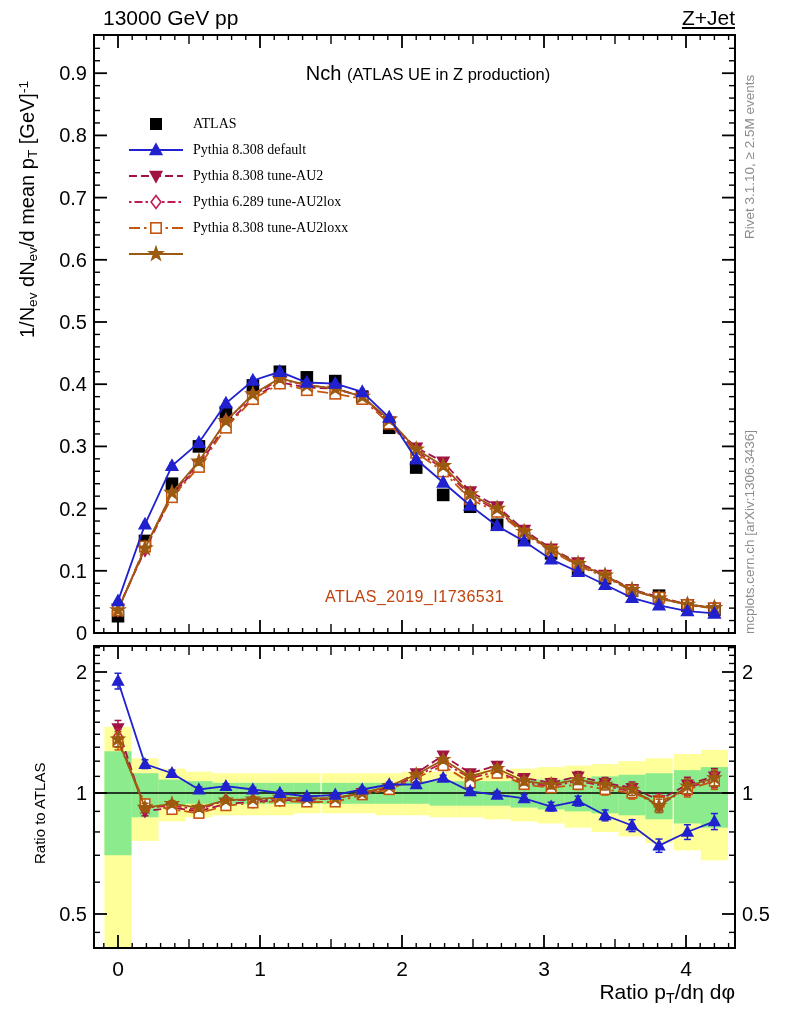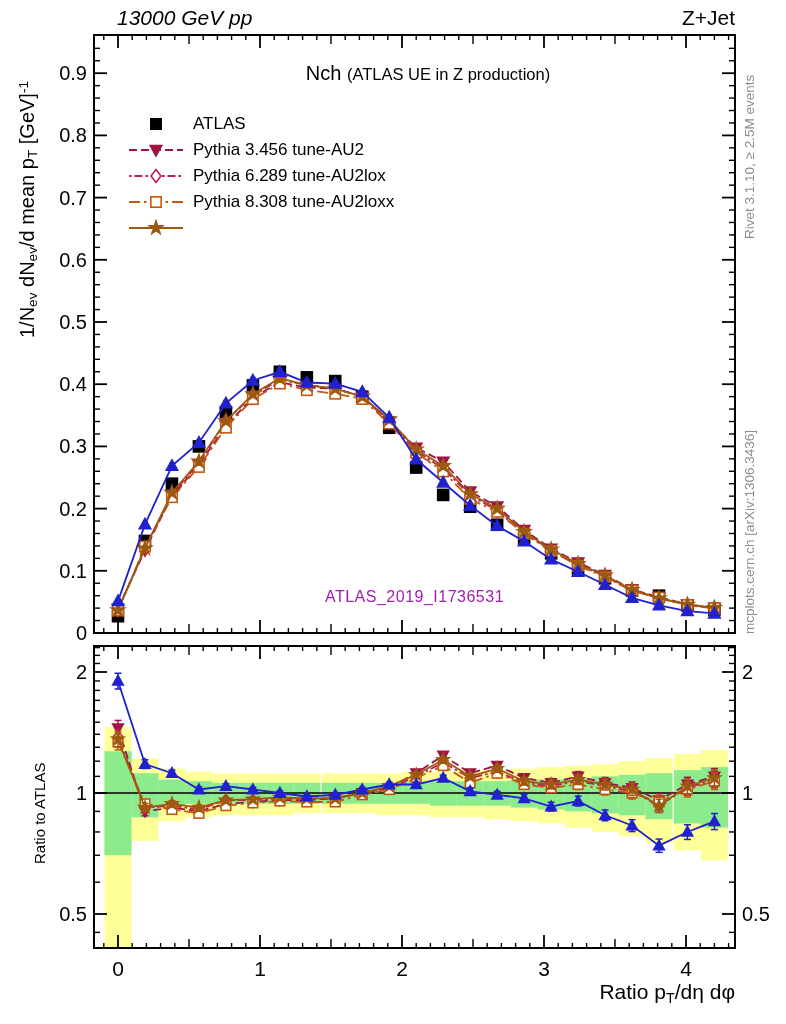--- a/index.html
+++ b/index.html
@@ -1,36 +1,36 @@
 <!DOCTYPE html>
 <html><head>
 <meta charset="utf-8">
 <style>
   html,body{margin:0;padding:0;background:#fff;}
   #stage{position:relative;width:786px;height:1024px;background:#fff;overflow:hidden;
          font-family:"Liberation Sans",sans-serif;color:#000;}
   .hdr{position:absolute;top:6px;font-size:21px;letter-spacing:0;}
-  #hdr-left{left:117px;font-style:italic;}
-  #hdr-right{right:51px;}
+  #hdr-left{left:103px;}
+  #hdr-right{right:51px;text-decoration:underline;}
   #plot-title{position:absolute;top:62px;left:94px;width:668px;text-align:center;font-size:20px;}
   #plot-title .paren{font-size:16.5px;}
   #watermark{position:absolute;top:588px;left:94px;width:641px;text-align:center;
-             font-size:16px;color:#a21caf;letter-spacing:.5px;}
+             font-size:16px;color:#c2410c;letter-spacing:.5px;}
   .vlabel{position:absolute;transform-origin:0 0;transform:rotate(-90deg);white-space:nowrap;}
   #ylabel-main{left:16px;top:338px;width:322px;font-size:20px;}
   #ylabel-ratio{left:31px;top:864px;width:142px;font-size:15px;}
   #credit-rivet{left:742px;top:239px;width:220px;font-size:13.5px;color:#8c8c8c;}
   #credit-mcplots{left:742px;top:634px;width:308px;font-size:13.5px;color:#8c8c8c;}
   #xlabel{position:absolute;right:51px;top:980px;font-size:21px;white-space:nowrap;}
   sub{font-size:68%;vertical-align:-22%;}
   sup{font-size:68%;vertical-align:38%;}
   #legend{position:absolute;left:128px;top:111px;}
   .lrow{display:flex;align-items:center;height:26px;}
   .lrow svg{width:56px;height:18px;flex:0 0 56px;}
-  .lrow .ltext{margin-left:9px;font-size:17px;white-space:nowrap;}
+  .lrow .ltext{margin-left:9px;font-size:14px;white-space:nowrap;font-family:Liberation Serif, serif;}
   svg text{font-family:"Liberation Sans",sans-serif;fill:#000;}
 </style>
 </head>
 <body>
 
 <div id="stage">
   <span class="hdr" id="hdr-left">13000 GeV pp</span>
   <span class="hdr" id="hdr-right">Z+Jet</span>
 
   <svg id="chart" width="786" height="1024" style="position:absolute;left:0;top:0;">
@@ -1487,24 +1487,31 @@
 
   <div id="legend">
       <div class="lrow">
         <svg viewBox="0 0 56 18">
           <rect x="22.8" y="3.8" width="10.4" height="10.4" fill="#000000" stroke="#000000" stroke-width="1.6"></rect>
         </svg>
         <span class="ltext">ATLAS</span>
       </div>
       <div class="lrow">
         <svg viewBox="0 0 56 18">
+          <line x1="1" y1="9" x2="55" y2="9" stroke="#2121cf" stroke-width="1.8"></line>
+          <path d="M 28 3.0200000000000005 L 33.72 13.42 L 22.28 13.42 Z" fill="#2121cf" stroke="#2121cf" stroke-width="1.6"></path>
+        </svg>
+        <span class="ltext">Pythia 8.308 default</span>
+      </div>
+      <div class="lrow">
+        <svg viewBox="0 0 56 18">
           <line x1="1" y1="9" x2="55" y2="9" stroke="#a11345" stroke-width="1.8" stroke-dasharray="8 4"></line>
           <path d="M 28 14.98 L 33.72 4.58 L 22.28 4.58 Z" fill="#a11345" stroke="#a11345" stroke-width="1.6"></path>
         </svg>
-        <span class="ltext">Pythia 3.456 tune-AU2</span>
+        <span class="ltext">Pythia 8.308 tune-AU2</span>
       </div>
       <div class="lrow">
         <svg viewBox="0 0 56 18">
           <line x1="1" y1="9" x2="55" y2="9" stroke="#c41a54" stroke-width="1.8" stroke-dasharray="2.5 3 8 3"></line>
           <path d="M 28 2.5 L 32.94 9 L 28 15.5 L 23.060000000000002 9 Z" fill="#fff" stroke="#c41a54" stroke-width="1.6"></path>
         </svg>
         <span class="ltext">Pythia 6.289 tune-AU2lox</span>
       </div>
       <div class="lrow">
         <svg viewBox="0 0 56 18">

